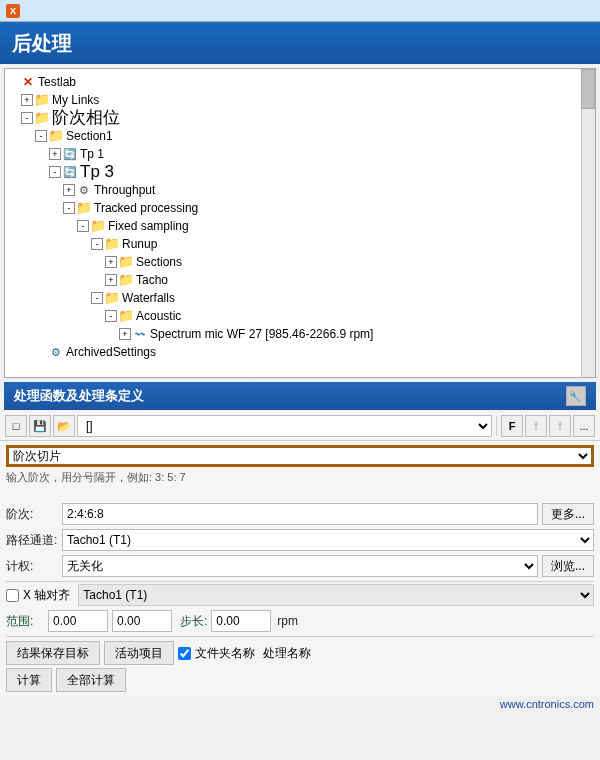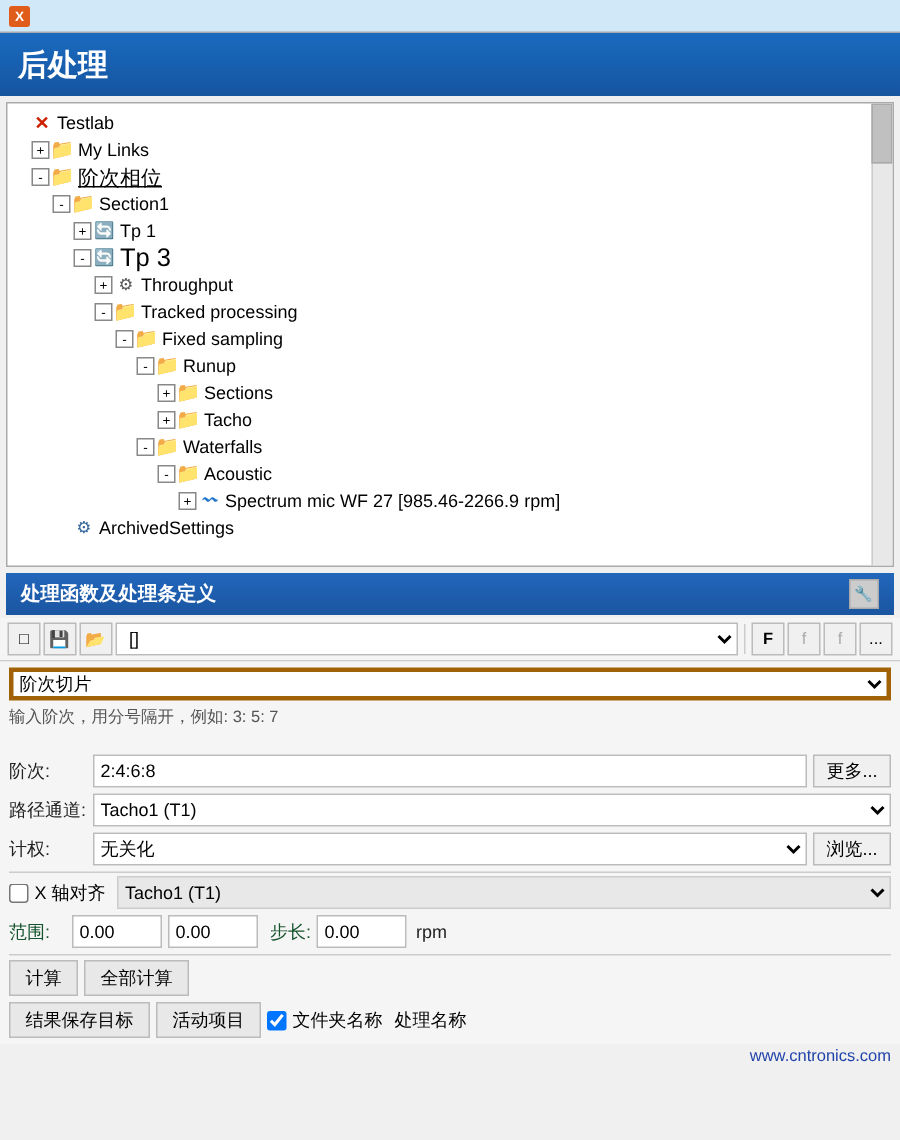--- a/index.html
+++ b/index.html
@@ -295,21 +295,21 @@
           <span style="color:#f0a020;font-size:13px;">📁</span>
         </span>
         <span style="font-size:12px;">My Links</span>
       </div>
       <div class="tree-row">
         <span class="indent" style="width:14px;display:inline-block;"></span>
         <span class="tree-toggle">-</span>
         <span class="tree-icon">
           <span style="color:#f0a020;font-size:13px;">📁</span>
         </span>
-        <span style="font-size:14px;text-decoration:underline;">阶次相位</span>
+        <span style="font-size:17px;">阶次相位</span>
       </div>
       <div class="tree-row">
         <span class="indent" style="width:28px;display:inline-block;"></span>
         <span class="tree-toggle">-</span>
         <span class="tree-icon">
           <span style="color:#4488cc;font-size:13px;">📁</span>
         </span>
         <span style="font-size:12px;">Section1</span>
       </div>
       <div class="tree-row">
@@ -478,28 +478,28 @@
     <span class="range-label">范围:</span>
     <input class="range-input" type="text" value="0.00" style="">
     <input class="range-input" type="text" value="0.00" style="">
     <span class="range-label" style="width:auto; margin-left:4px;">步长:</span>
     <input class="range-input" type="text" value="0.00" style="">
     <span class="range-unit" style="margin-left:2px;">rpm</span>
   </div>
 
   <div class="section-divider"></div>
 
-  <div class="bottom-row" style="margin-top:3px;">
-    <button class="bottom-btn">计算</button>
-    <button class="bottom-btn">全部计算</button>
-  </div>
-
   <div class="bottom-row">
     <button class="bottom-btn">结果保存目标</button>
     <button class="bottom-btn">活动项目</button>
     <input type="checkbox" class="form-checkbox" checked="" style="">
     <span>文件夹名称</span>
     <span style="margin-left:4px;">处理名称</span>
   </div>
 
+  <div class="bottom-row" style="margin-top:3px;">
+    <button class="bottom-btn">计算</button>
+    <button class="bottom-btn">全部计算</button>
+  </div>
+
 </div>
 
 <div class="watermark">www.cntronics.com</div>
 
 </body></html>

